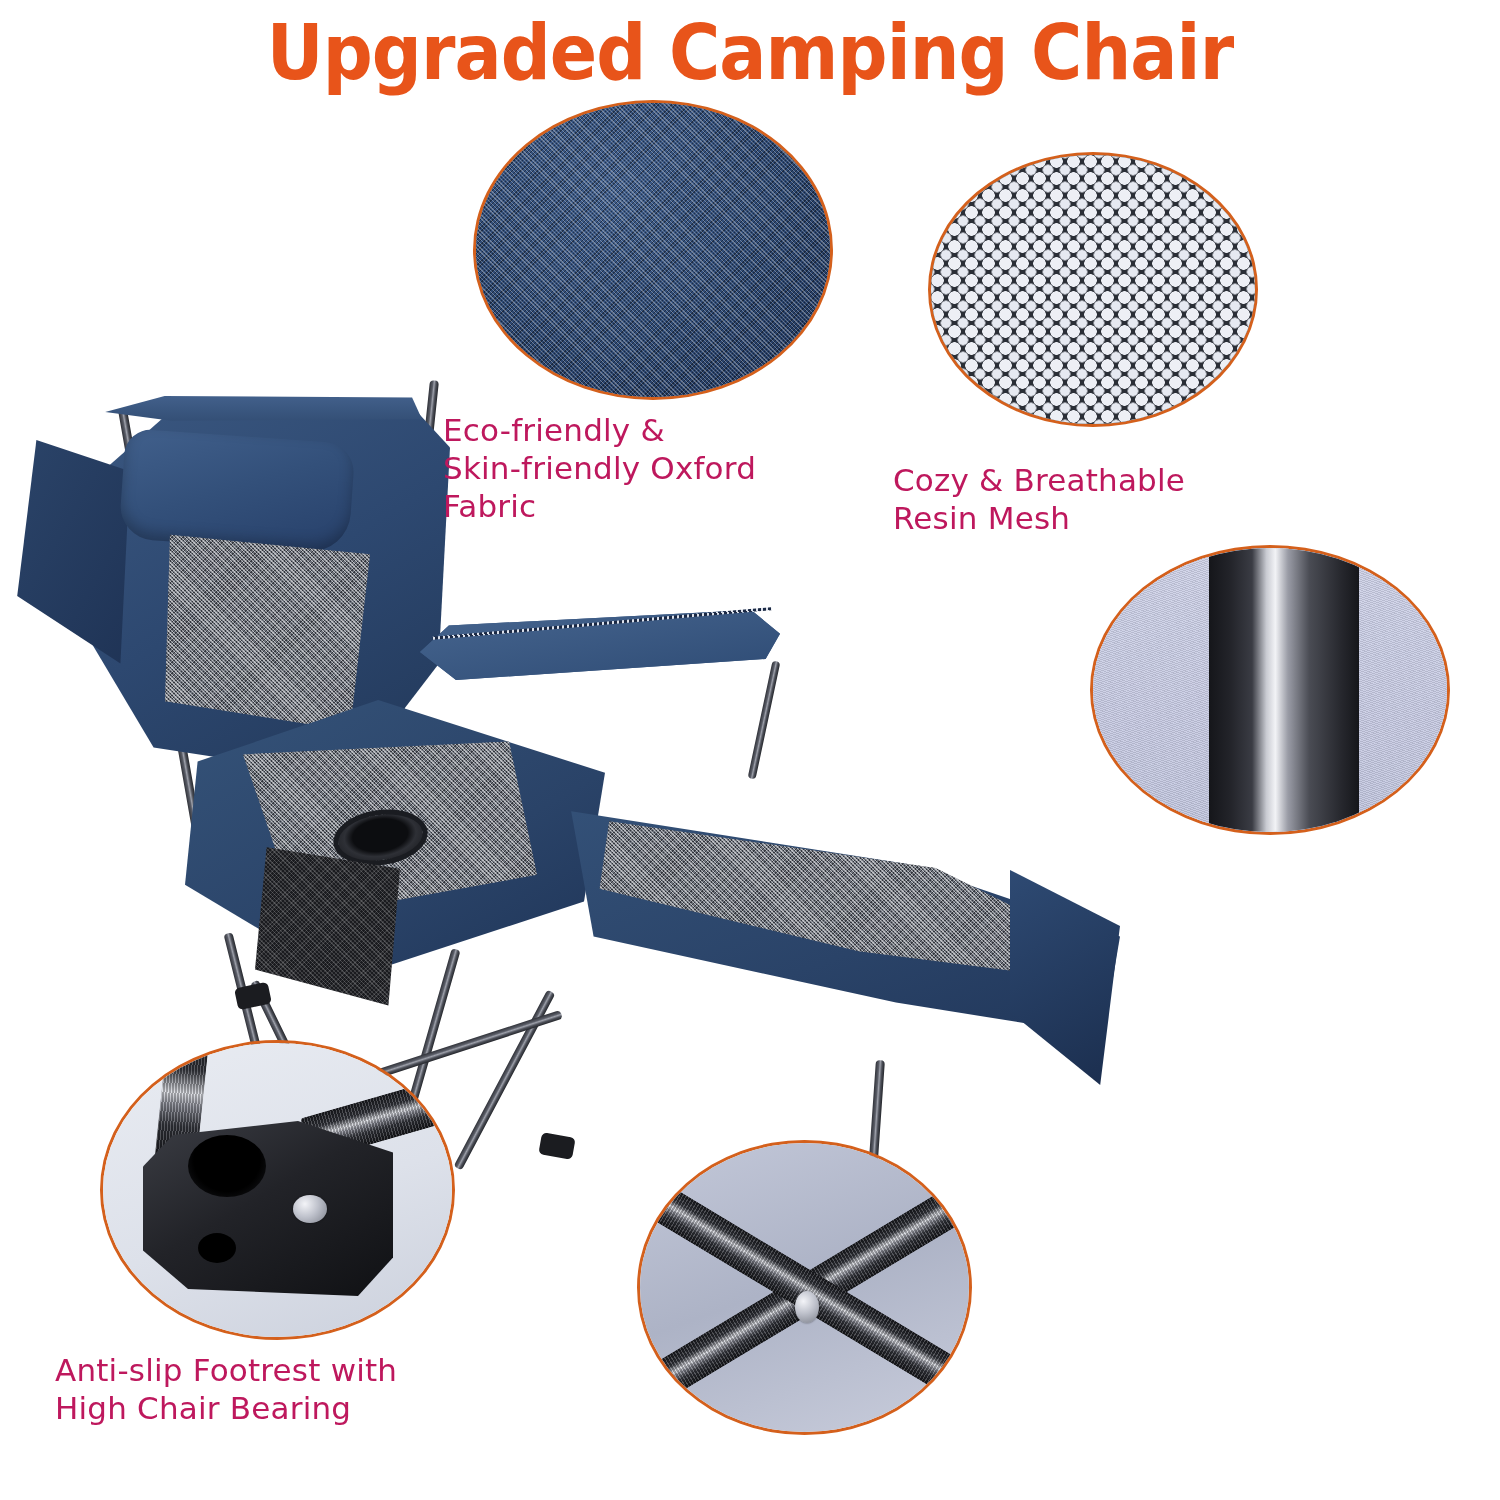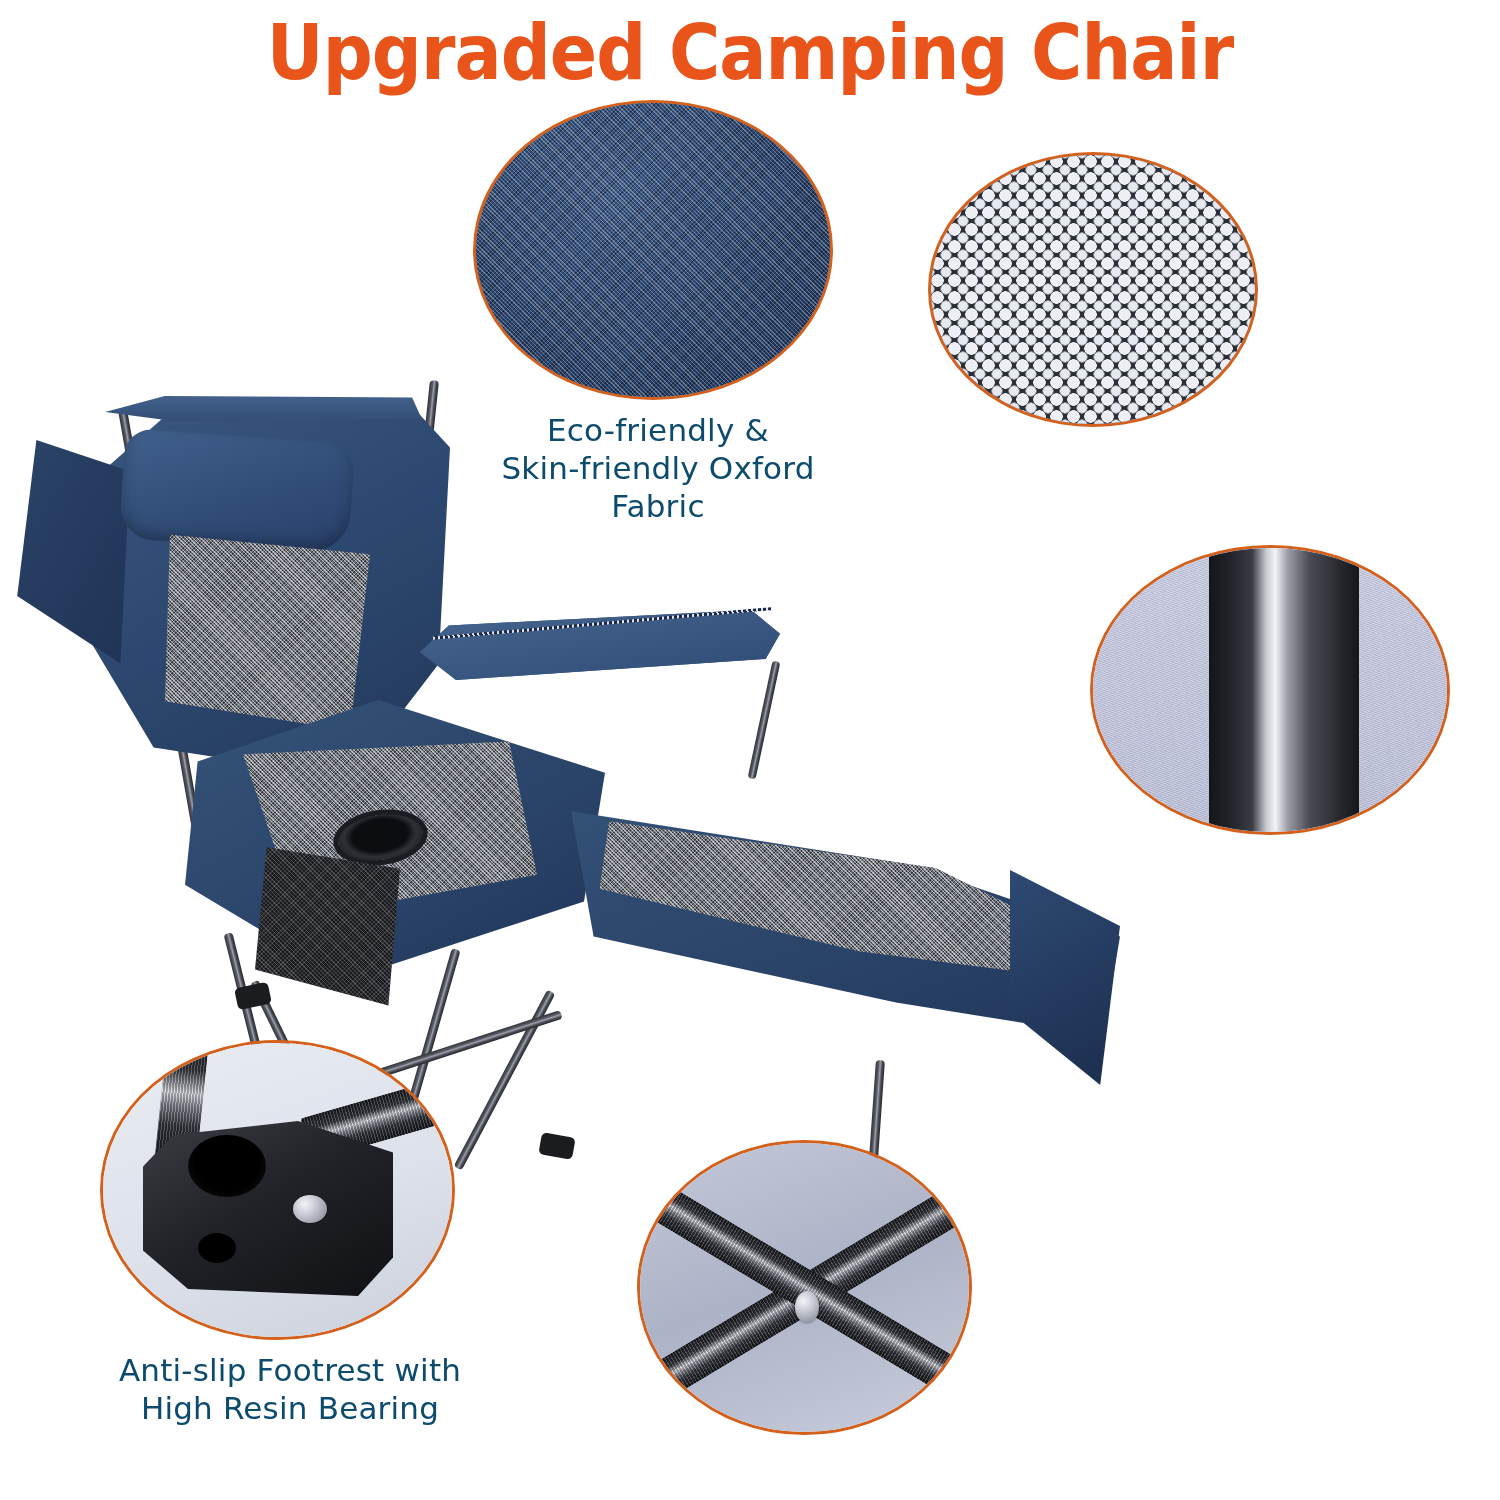--- a/index.html
+++ b/index.html
@@ -29,25 +29,24 @@
   .bubble{
     position:absolute;left:0;top:0;
     border:3px solid #D4601C;
     border-radius:50%;
     overflow:hidden;
     box-sizing:border-box;
   }
   .bubble .fill{position:absolute;inset:-2px;}
   .cap{
     position:absolute;
-    text-align:center;
     font-family:"DejaVu Sans", sans-serif;
     font-size:31px;
     line-height:1.22;
-    color:#0c4a6e;
+    color:#be185d;
     letter-spacing:0.2px;
     white-space:pre-line;
     font-weight:400;
   }
 
   
   .tex-oxford{
     background-color:#2E4A74;
     background-image:
       repeating-linear-gradient(45deg, rgba(255,255,255,.30) 0 1px, rgba(0,0,0,0) 1px 3px),
@@ -206,20 +205,22 @@
   </div>
   <div class="cap" style="left:443px;top:412px;width:430px;">Eco-friendly &amp;
 Skin-friendly Oxford
 Fabric</div>
 
   <div class="callout" style="left:928px;top:152px;width:330px;height:275px;">
     <div class="bubble" style="width:330px;height:275px;">
       <div class="fill tex-mesh"></div>
     </div>
   </div>
+  <div class="cap" style="left:893px;top:462px;width:400px;">Cozy &amp; Breathable
+Resin Mesh</div>
 
   <div class="callout" style="left:1090px;top:545px;width:360px;height:290px;">
     <div class="bubble" style="width:360px;height:290px;">
       <div class="fill tex-tube"></div>
     </div>
   </div>
 
   <div class="callout" style="left:100px;top:1040px;width:355px;height:300px;">
     <div class="bubble" style="width:355px;height:300px;">
       <div class="fill tex-foot"></div>
@@ -232,21 +233,21 @@
                   clip-path:polygon(12% 8%, 62% 0%, 100% 18%, 100% 78%, 86% 100%, 18% 96%, 0% 74%, 0% 26%);
                   background:linear-gradient(150deg,#3B3D44 0%, #222328 45%, #101114 100%);"></div>
       <div style="position:absolute;left:85px;top:92px;width:78px;height:62px;border-radius:50%;
                   background:radial-gradient(ellipse at 50% 40%, #000 0 60%, #1A1B20 100%);"></div>
       <div style="position:absolute;left:95px;top:190px;width:38px;height:30px;border-radius:50%;
                   background:#000;"></div>
       <div class="rivet" style="left:190px;top:152px;width:34px;height:28px;"></div>
     </div>
   </div>
   <div class="cap" style="left:55px;top:1352px;width:470px;">Anti-slip Footrest with
-High Resin Bearing</div>
+High Chair Bearing</div>
 
   <div class="callout" style="left:637px;top:1140px;width:335px;height:295px;">
     <div class="bubble" style="width:335px;height:295px;">
       <div class="fill tex-xframe"></div>
       <div class="bar" style="left:-40px;top:130px;width:420px;height:38px;transform:rotate(-31deg);"></div>
       <div class="bar" style="left:-40px;top:130px;width:420px;height:38px;transform:rotate(31deg);"></div>
       <div class="rivet" style="left:155px;top:148px;width:24px;height:32px;"></div>
     </div>
   </div>
 

